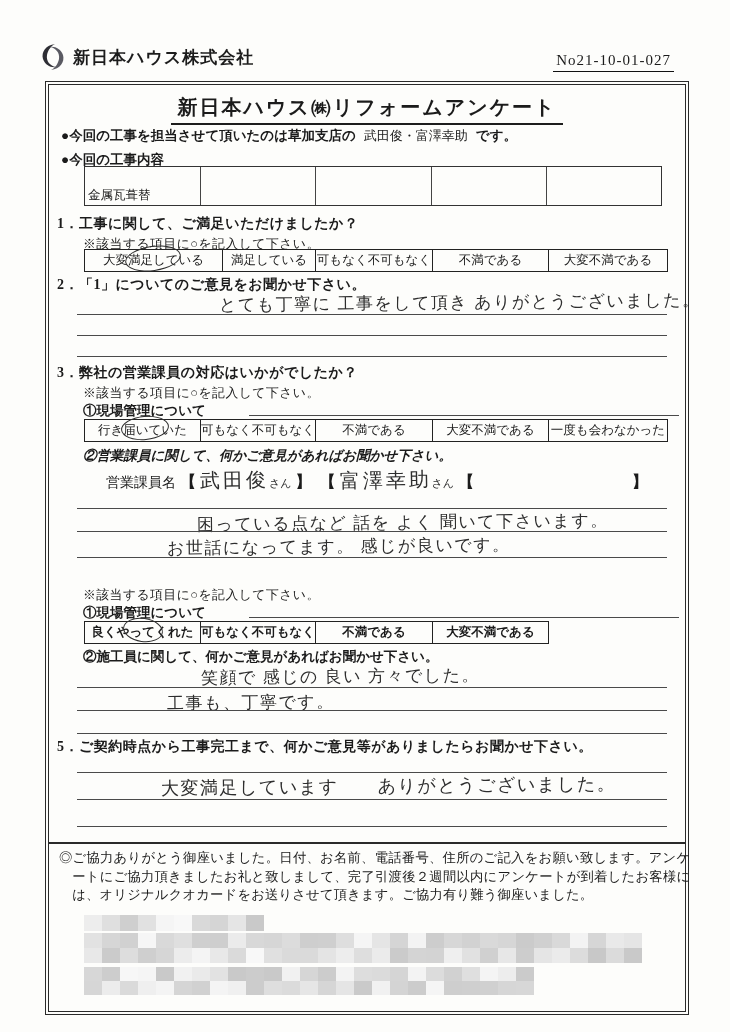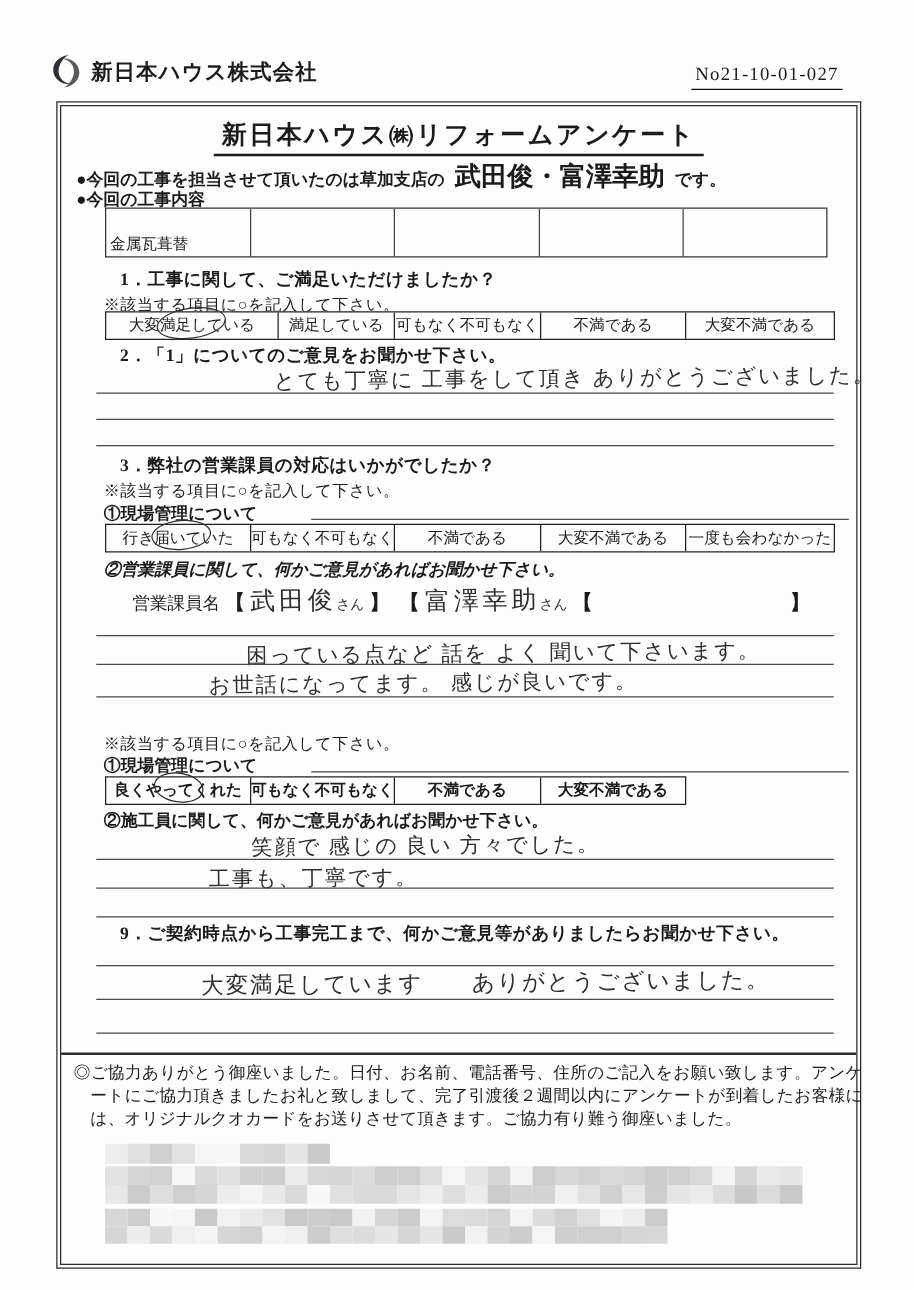--- a/index.html
+++ b/index.html
@@ -23,23 +23,23 @@
     border:1.5px solid #2a2a2a;padding:2px;box-sizing:border-box;background:#fdfdfb;}
   .formbox-inner{position:relative;width:100%;height:100%;border:1.5px solid #2a2a2a;box-sizing:border-box;}
   .abs{position:absolute;}
 
   
   .t-title{top:9px;left:0;width:100%;text-align:center;}
   .t-title span{display:inline-block;font-size:20px;font-weight:700;letter-spacing:2px;
     border-bottom:2px solid #1d1d1d;padding:0 6px 2px;}
   .bullet-line{font-size:13.5px;font-weight:600;white-space:nowrap;}
   .t-intro{top:42px;left:12px;}
-  .t-intro .names{font-size:21px;font-weight:700;padding:0 8px;}
+  .t-intro .names{font-size:13px;font-weight:400;padding:0 8px;}
   .t-worklbl{top:66px;left:12px;}
-  .q-label{font-size:14px;font-weight:600;letter-spacing:0.5px;white-space:nowrap;margin-left:39px;}
+  .q-label{font-size:14px;font-weight:600;letter-spacing:0.5px;white-space:nowrap;}
   .q1-label{top:130px;left:8px;} .q2-label{top:191px;left:8px;}
   .q3-label{top:279px;left:8px;} .q4-label{top:481px;left:8px;} .q5-label{top:653px;left:8px;}
   .note{font-size:12.8px;letter-spacing:0.5px;white-space:nowrap;}
   .note-1{top:151px;left:34px;} .note-2{top:300px;left:34px;} .note-3{top:502px;left:34px;}
   .sub{font-size:13.5px;font-weight:600;white-space:nowrap;}
   .sub-q3-1{top:317px;left:34px;} .sub-q3-2{top:362px;left:34px;font-style:italic;}
   .sub-q4-1{top:519px;left:34px;} .sub-q4-2{top:563px;left:34px;}
   .extline{height:0;border-top:1px solid #4a4a4a;}
   .extline-q3{top:330px;left:200px;width:430px;}
   .extline-q4{top:532px;left:200px;width:430px;}
@@ -209,21 +209,21 @@
     </div>
     <div class="abs circle-mark circ-q4"></div>
 
     <div class="abs sub sub-q4-2">②施工員に関して、何かご意見があればお聞かせ下さい。</div>
     <div class="abs hw hw-q4-1">笑顔で 感じの 良い 方々でした。</div>
     <div class="abs hw hw-q4-2">工事も、丁寧です。</div>
     <div class="abs wline wl-q4-1"></div>
     <div class="abs wline wl-q4-2"></div>
     <div class="abs wline wl-q4-3"></div>
 
-    <div class="abs q-label q5-label">9．ご契約時点から工事完工まで、何かご意見等がありましたらお聞かせ下さい。</div>
+    <div class="abs q-label q5-label">5．ご契約時点から工事完工まで、何かご意見等がありましたらお聞かせ下さい。</div>
     <div class="abs hw hw-q5">大変満足しています　　ありがとうございました。</div>
     <div class="abs wline wl-q5-1"></div>
     <div class="abs wline wl-q5-2"></div>
     <div class="abs wline wl-q5-3"></div>
 
     <div class="abs divider"></div>
     <div class="abs footer-note">◎ご協力ありがとう御座いました。日付、お名前、電話番号、住所のご記入をお願い致します。アンケートにご協力頂きましたお礼と致しまして、完了引渡後２週間以内にアンケートが到着したお客様には、オリジナルクオカードをお送りさせて頂きます。ご協力有り難う御座いました。</div>
 
     <div class="abs redacted red-0" style="display: grid; grid-template-columns: repeat(10, 18px);">
           <div style="width: 18px; height: 16px; background: rgb(237, 237, 237);"></div>

